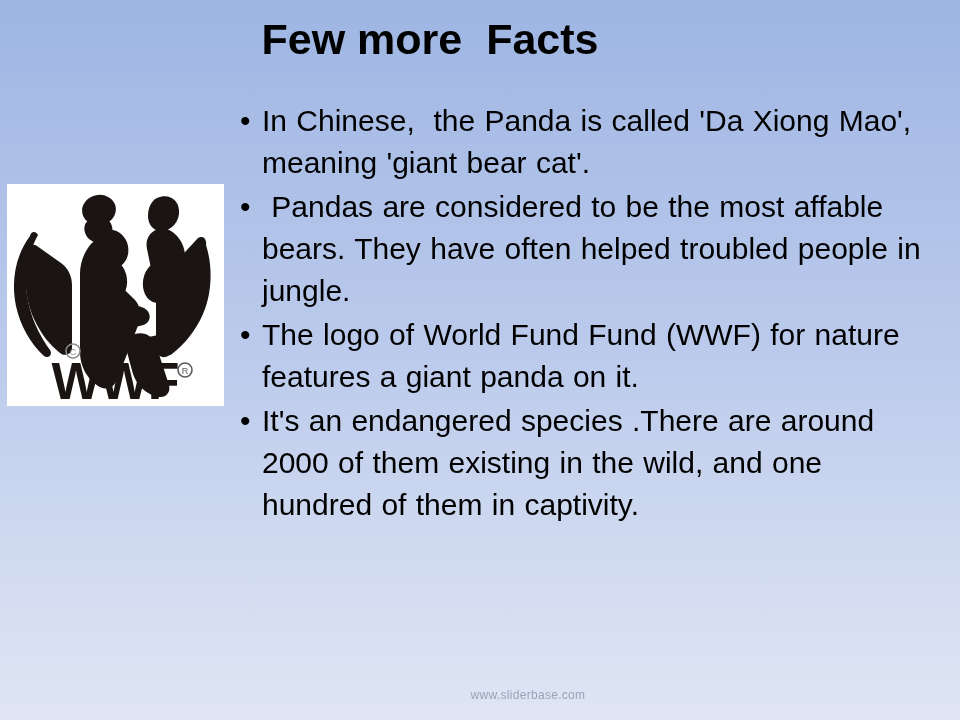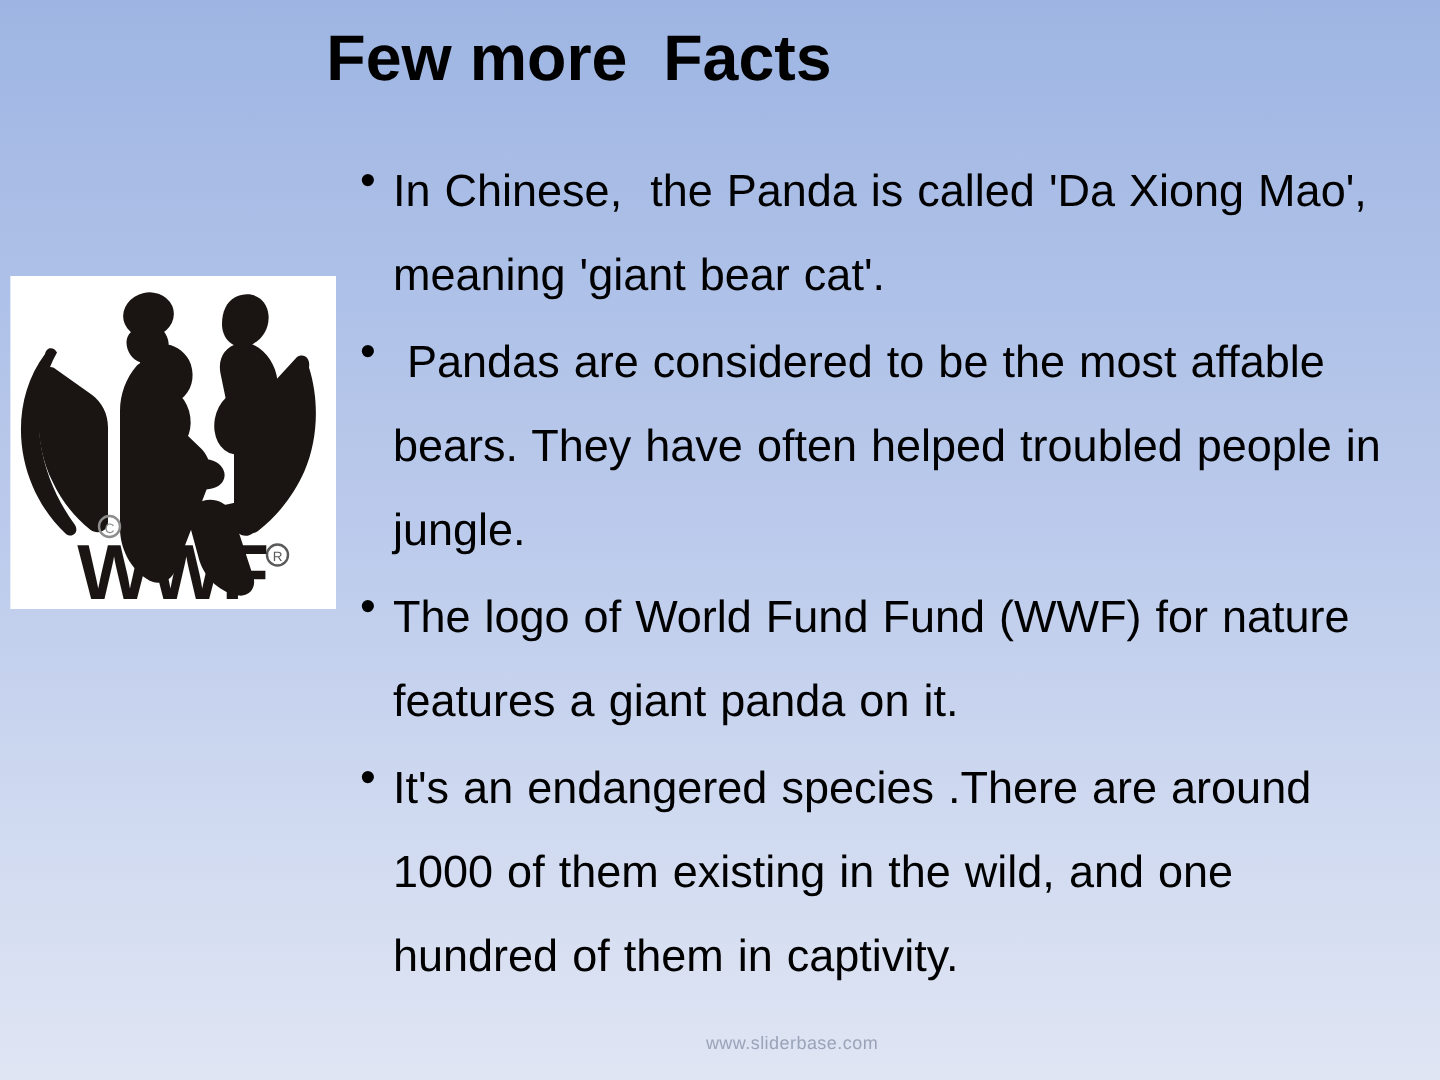--- a/index.html
+++ b/index.html
@@ -32,20 +32,21 @@
     left: 0;
     top: 16px;
     width: 772px;
     text-align: center;
     font-size: 43px;
     font-weight: bold;
     color: #000000;
     letter-spacing: 0px;
     white-space: pre;
     line-height: 1.1;
+    padding-left: 44px;
   }
 
   
   #logo-box {
     position: absolute;
     left: 7px;
     top: 184px;
     width: 217px;
     height: 222px;
     background: #ffffff;
@@ -77,21 +78,21 @@
     font-size: 30px;
     line-height: 42px;
     color: #000000;
     text-align: left;
     padding-left: 8px;
     box-sizing: border-box;
   }
   .bullet-text {
     flex: 1 1 auto;
     font-size: 30px;
-    line-height: 56px;
+    line-height: 42px;
     color: #000000;
     white-space: pre-wrap;
     word-spacing: 1px;
   }
 
   
   #footer {
     position: absolute;
     left: 0;
     bottom: 18px;
@@ -169,20 +170,20 @@
       <span class="bullet-text"> Pandas are considered to be the most affable bears. They have often helped troubled people in jungle.</span>
     </div>
 
     <div class="bullet-row">
       <span class="bullet-dot">•</span>
       <span class="bullet-text">The logo of World Fund Fund (WWF) for nature features a giant panda on it.</span>
     </div>
 
     <div class="bullet-row">
       <span class="bullet-dot">•</span>
-      <span class="bullet-text">It's an endangered species .There are around 1000 of them existing in the wild, and one hundred of them in captivity.</span>
+      <span class="bullet-text">It's an endangered species .There are around 2000 of them existing in the wild, and one hundred of them in captivity.</span>
     </div>
 
   </div>
 
   <div id="footer">www.sliderbase.com</div>
 
 </div>
 
 </body></html>

